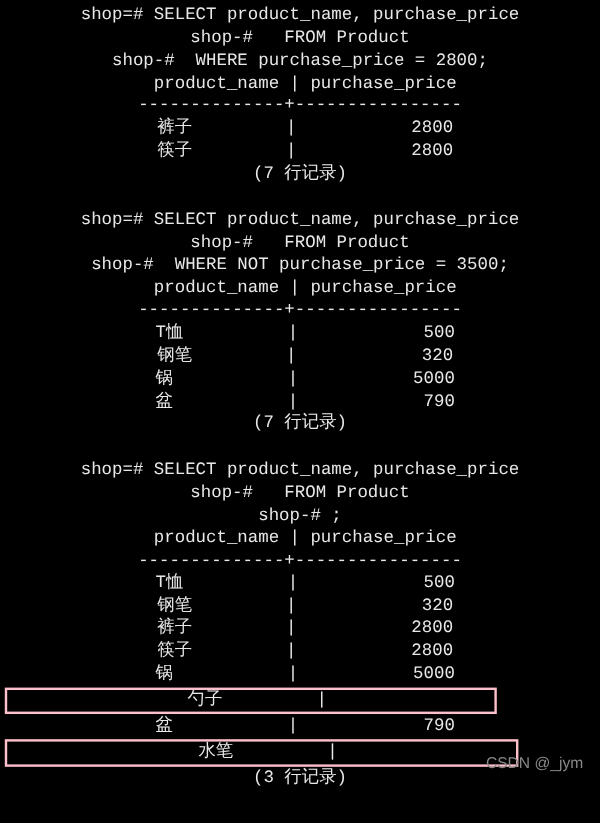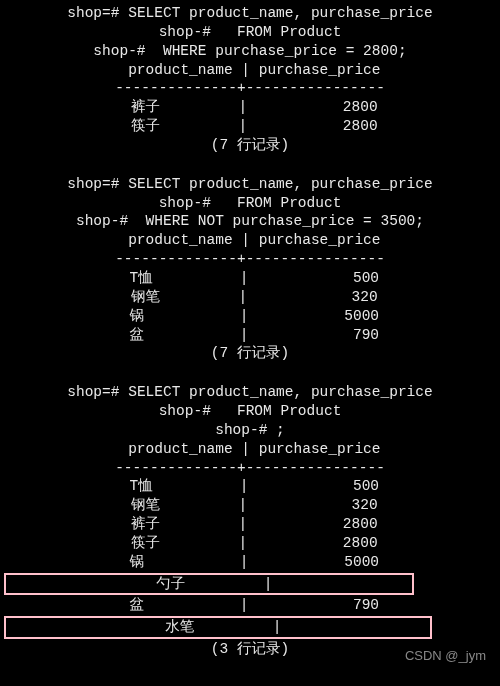--- a/index.html
+++ b/index.html
@@ -19,21 +19,21 @@
       border: 2px solid #ffc0cb;
       padding-left: 2px;
       margin: 1px 0;
       box-sizing: border-box;
     }
     .hl1 { width: 410px; }
     .hl2 { width: 428px; }
     .watermark {
       position: absolute;
       right: 14px;
-      top: 648px;
+      top: 628px;
       color: #888;
       font-size: 13px;
       font-family: sans-serif;
       text-align: center;
     }
   </style>
 </head>
 <body>
 
 <div class="block">

